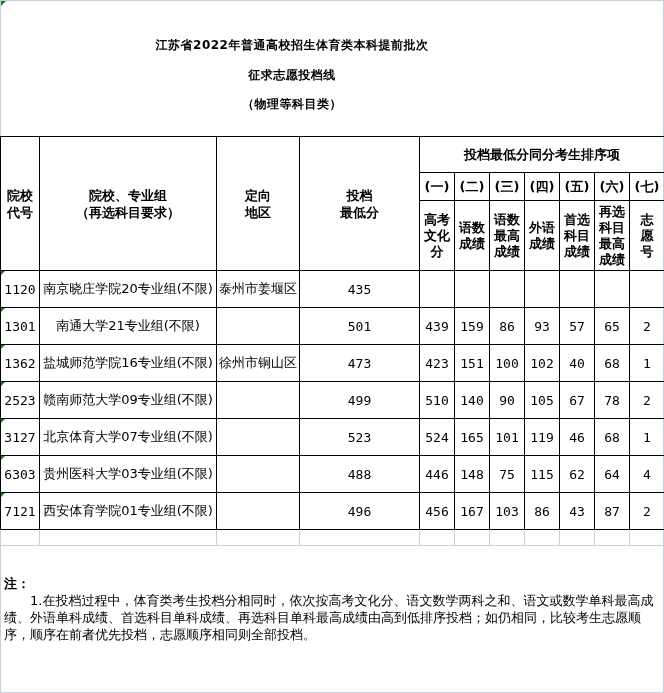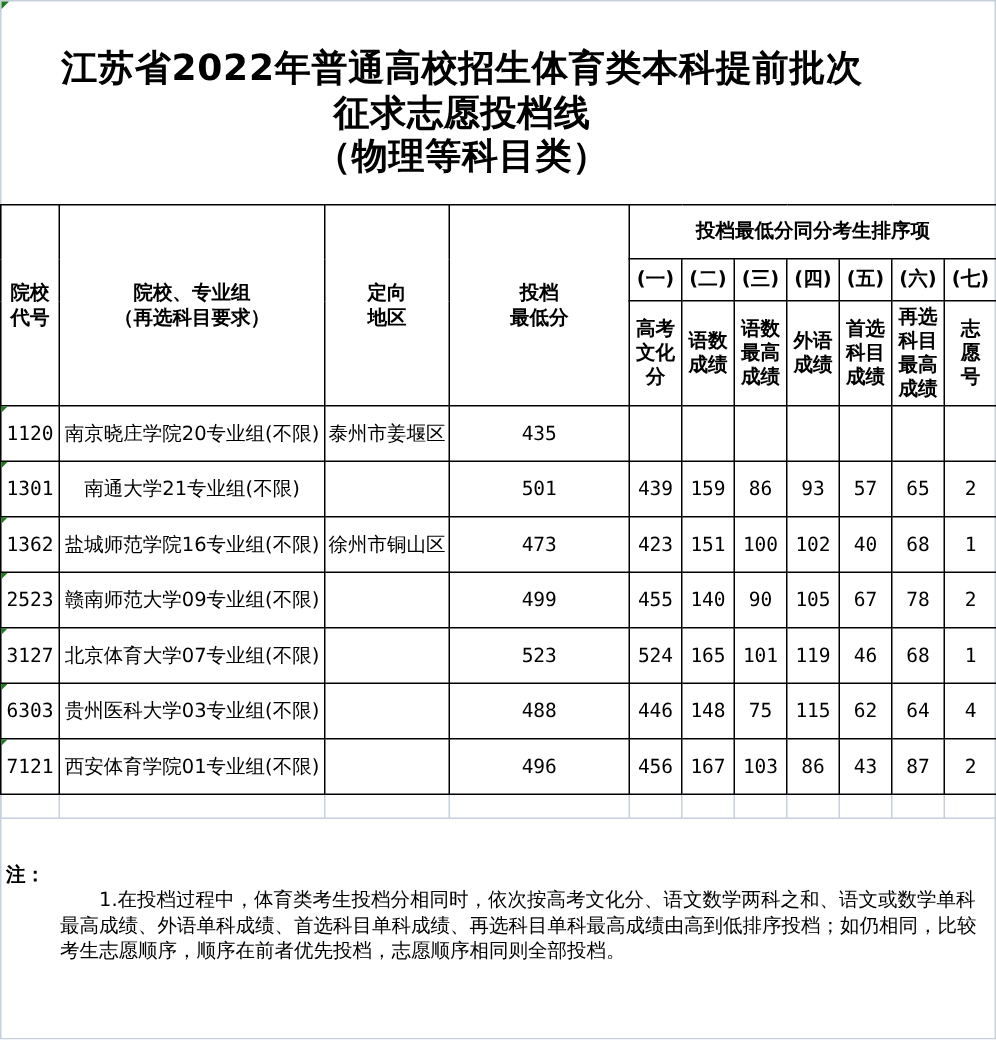--- a/index.html
+++ b/index.html
@@ -2,22 +2,22 @@
 <html><head>
 <meta charset="utf-8">
 <style>
   html, body { margin: 0; padding: 0; background: #ffffff; }
   body { width: 664px; height: 693px; position: relative; overflow: hidden;
          font-family: "DejaVu Sans", "Liberation Sans", sans-serif; color: #000; }
   .frame { position: absolute; left: 0; top: 0; width: 662px; height: 691px;
            border: 1px solid #c6cfdc; }
   .corner-mark { position: absolute; left: 1px; top: 1px; width: 0; height: 0;
                  border-top: 5px solid #1e7b1e; border-right: 5px solid transparent; }
-  .title { position: absolute; left: 16px; width: 584px; text-align: center;
-           font-weight: bold; font-size: 24px; line-height: 30px; letter-spacing: 0.5px; }
+  .title { position: absolute; left: 0; width: 584px; text-align: center;
+           font-weight: bold; font-size: 12px; line-height: 30px; letter-spacing: 0.5px; }
   .title.l1 { top: 30px; }
   .title.l2 { top: 60px; }
   .title.l3 { top: 89px; }
 
   table.grid { position: absolute; left: 0; top: 136px; border-collapse: collapse;
                table-layout: fixed; width: 664px; }
   table.grid td { border: 1.5px solid #000; padding: 0; text-align: center;
                   vertical-align: middle; font-size: 13px; position: relative; }
   .hdr { font-weight: bold; font-size: 13px; line-height: 17px; }
   .hdr-sub { font-weight: bold; font-size: 13px; line-height: 16px; }
@@ -25,21 +25,21 @@
   td.name { text-align: left; padding-left: 3px; white-space: nowrap; font-size: 13px; }
   td.region { text-align: left; padding-left: 3px; white-space: nowrap; font-size: 13px; margin-left: 40px; }
   td.code { position: relative; }
   .tri { position: absolute; left: 0; top: 0; width: 0; height: 0;
          border-top: 4px solid #1e7b1e; border-right: 4px solid transparent; }
   tr.blank td { border: 1px solid #c6cfdc; border-top: 1.5px solid #000; }
 
   .notes { position: absolute; left: 4px; top: 575px; width: 656px; font-size: 13px; line-height: 17px; }
   .notes .label { font-weight: bold; }
   .notes p { margin: 0; }
-  .notes .indent1 { text-indent: 26px; margin-left: 36px; }
+  .notes .indent1 { text-indent: 26px; }
   .notes .indent2 { padding-left: 28px; }
 </style>
 </head>
 <body>
 
 <div class="frame"></div>
 <div class="corner-mark"></div>
 
 <div class="title l1">江苏省2022年普通高校招生体育类本科提前批次</div>
 <div class="title l2">征求志愿投档线</div>
@@ -162,21 +162,21 @@
     <td class="num">102</td>
     <td class="num">40</td>
     <td class="num">68</td>
     <td class="num">1</td>
   </tr>
   <tr style="height:37px">
     <td class="code num"><span class="tri"></span><span>2523</span></td>
     <td class="name">赣南师范大学09专业组(不限)</td>
     <td class="region"></td>
     <td class="num">499</td>
-    <td class="num">455</td>
+    <td class="num">510</td>
     <td class="num">140</td>
     <td class="num">90</td>
     <td class="num">105</td>
     <td class="num">67</td>
     <td class="num">78</td>
     <td class="num">2</td>
   </tr>
   <tr style="height:37px">
     <td class="code num"><span class="tri"></span><span>3127</span></td>
     <td class="name">北京体育大学07专业组(不限)</td>

